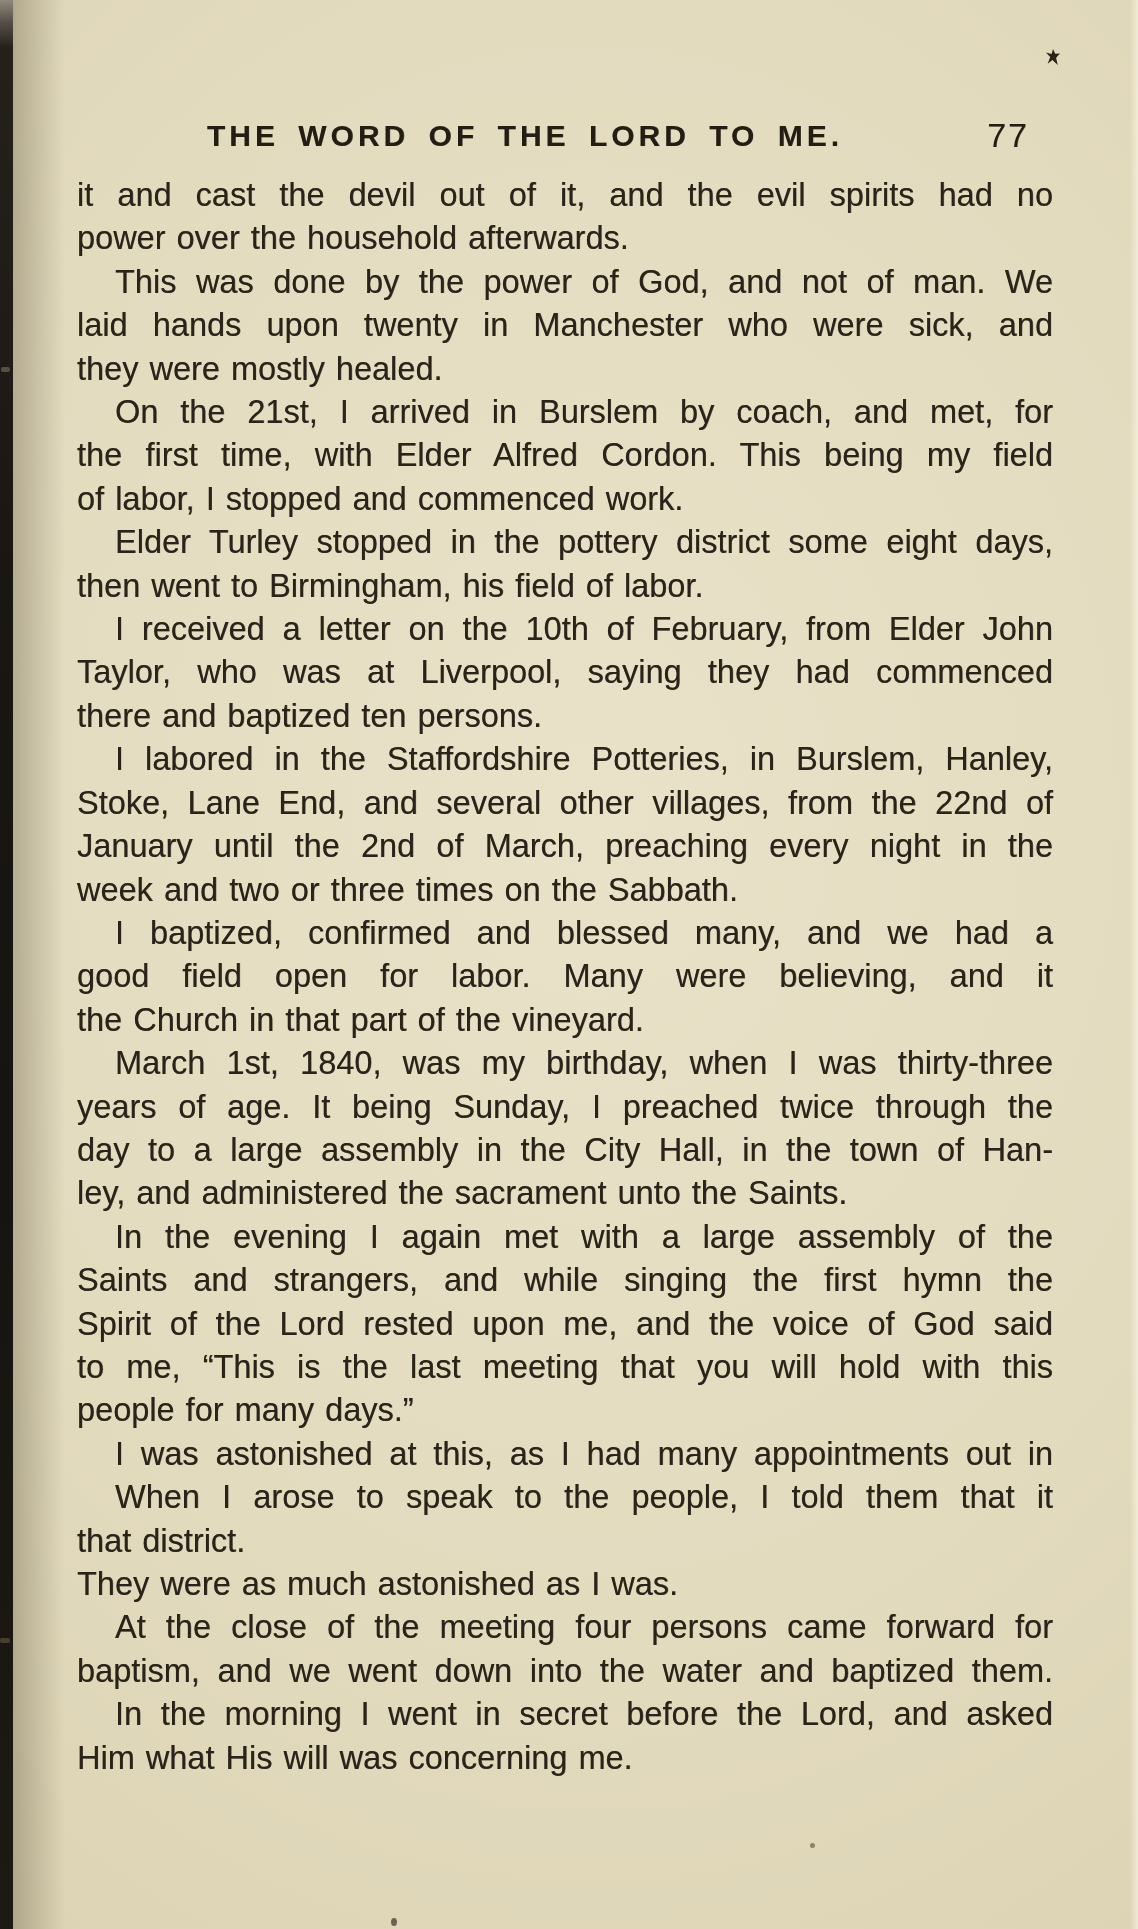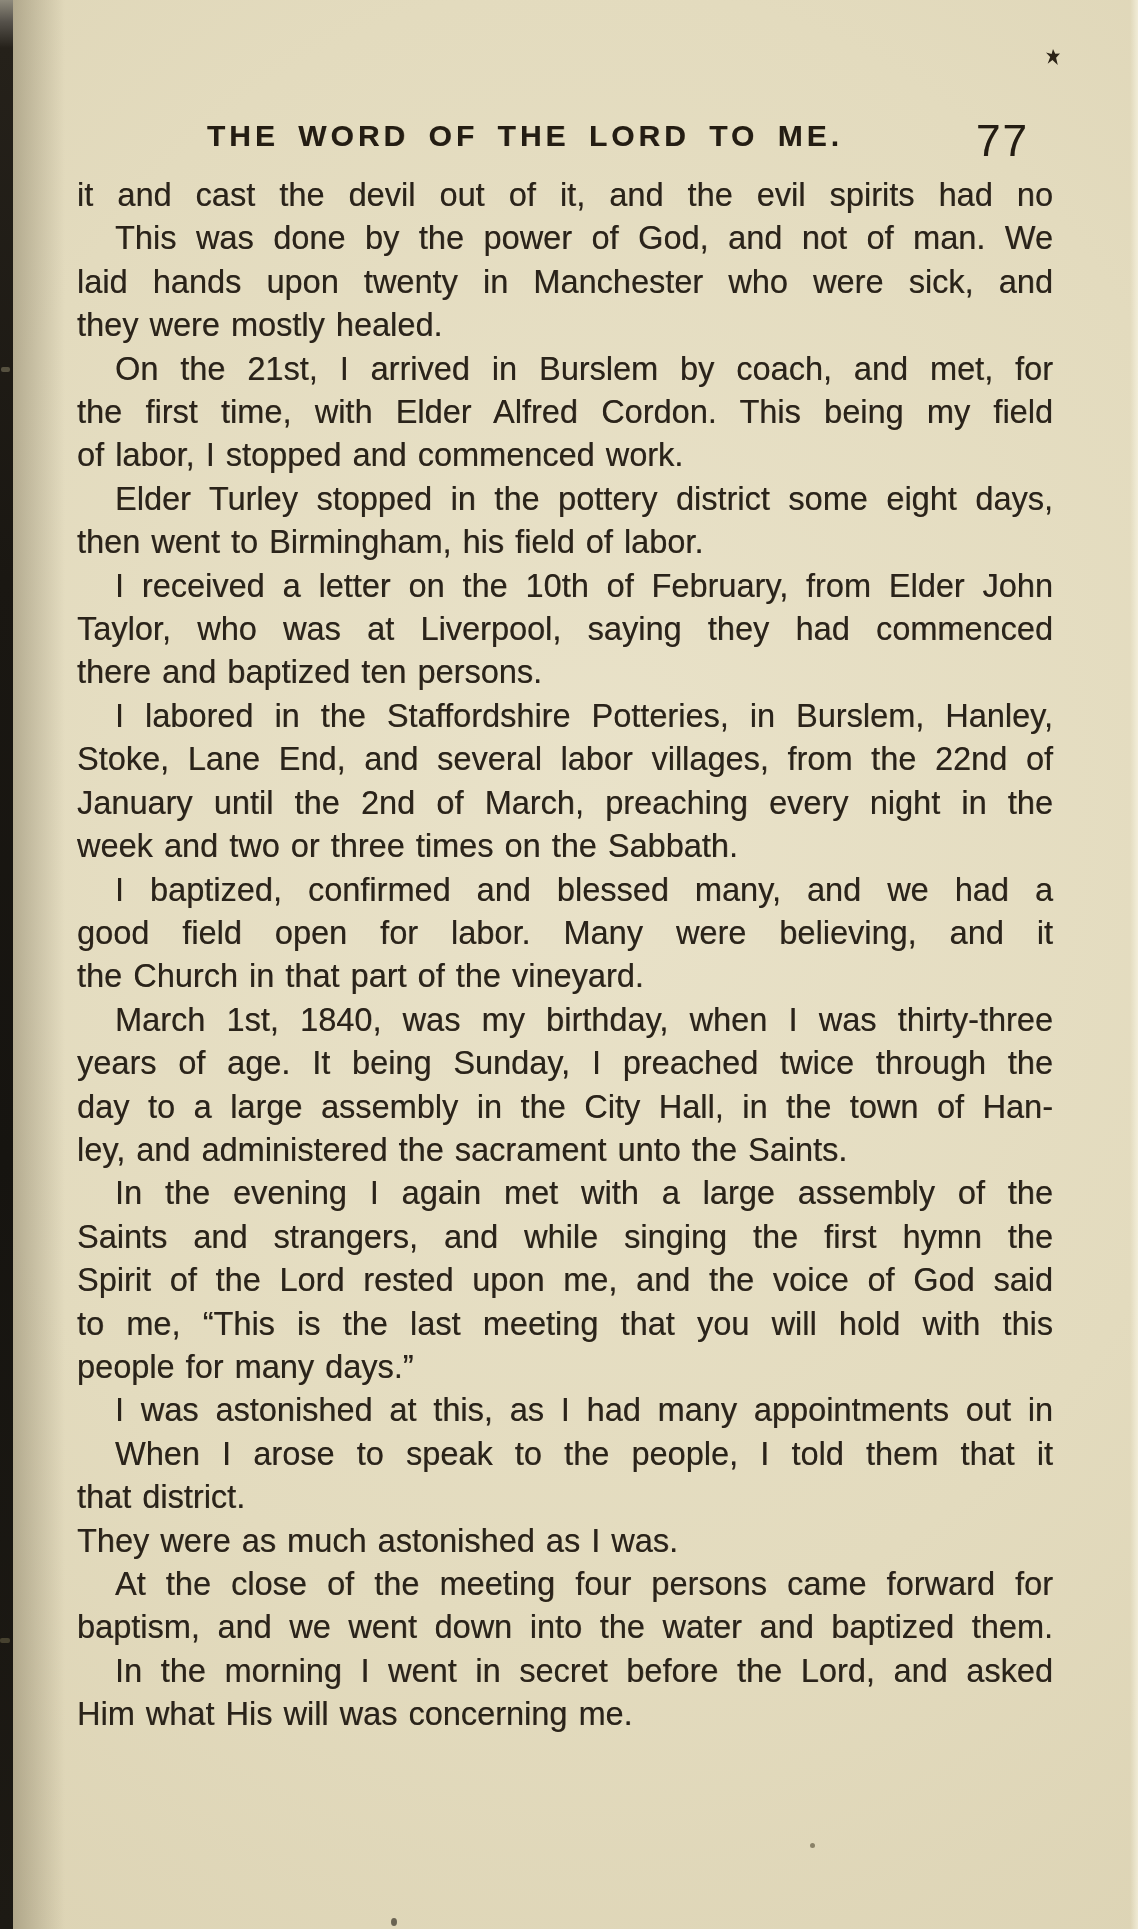--- a/index.html
+++ b/index.html
@@ -33,21 +33,21 @@
     color: #241d13;
   }
   .running-title {
     position: absolute; left: 50%; transform: translateX(calc(-50% - 26px));
     font-size: 30px; font-weight: bold; letter-spacing: 4px; word-spacing: 7px;
     white-space: nowrap;
     text-shadow: 0.3px 0.3px 0 rgba(30,24,16,0.45);
   }
   .page-number {
     position: absolute; right: 10px; top: -3px;
-    font-size: 44px; letter-spacing: 2px;
+    font-size: 34px; letter-spacing: 2px;
     text-shadow: 0.3px 0.3px 0 rgba(30,24,16,0.45);
   }
   .body-text {
     position: absolute; top: 174px; left: 77px; width: 976px;
     font-size: 32.5px; line-height: 43.4px; color: #2a231a;
     word-spacing: 2px;
     text-shadow: 0.35px 0.35px 0 rgba(34,27,17,0.55);
   }
   .line { text-align: justify; text-align-last: justify; }
   .line.last { text-align: left; text-align-last: left; }
@@ -85,33 +85,34 @@
   <div class="gutter-shadow"></div>
   <div class="right-light"></div>
 
   <div class="running-header">
     <span class="running-title">THE WORD OF THE LORD TO ME.</span>
     <span class="page-number">77</span>
   </div>
 
   <div class="body-text">
       <div class="line">it and cast the devil out of it, and the evil spirits had no</div>
+      <div class="line last">power over the household afterwards.</div>
       <div class="line indent">This was done by the power of God, and not of man. We</div>
       <div class="line">laid hands upon twenty in Manchester who were sick, and</div>
       <div class="line last">they were mostly healed.</div>
       <div class="line indent">On the 21st, I arrived in Burslem by coach, and met, for</div>
       <div class="line">the first time, with Elder Alfred Cordon. This being my field</div>
       <div class="line last">of labor, I stopped and commenced work.</div>
       <div class="line indent">Elder Turley stopped in the pottery district some eight days,</div>
       <div class="line last">then went to Birmingham, his field of labor.</div>
       <div class="line indent">I received a letter on the 10th of February, from Elder John</div>
       <div class="line">Taylor, who was at Liverpool, saying they had commenced</div>
       <div class="line last">there and baptized ten persons.</div>
       <div class="line indent">I labored in the Staffordshire Potteries, in Burslem, Hanley,</div>
-      <div class="line">Stoke, Lane End, and several labor villages, from the 22nd of</div>
+      <div class="line">Stoke, Lane End, and several other villages, from the 22nd of</div>
       <div class="line">January until the 2nd of March, preaching every night in the</div>
       <div class="line last">week and two or three times on the Sabbath.</div>
       <div class="line indent">I baptized, confirmed and blessed many, and we had a</div>
       <div class="line">good field open for labor. Many were believing, and it</div>
       <div class="line last">the Church in that part of the vineyard.</div>
       <div class="line indent">March 1st, 1840, was my birthday, when I was thirty-three</div>
       <div class="line">years of age. It being Sunday, I preached twice through the</div>
       <div class="line">day to a large assembly in the City Hall, in the town of Han-</div>
       <div class="line last">ley, and administered the sacrament unto the Saints.</div>
       <div class="line indent">In the evening I again met with a large assembly of the</div>

